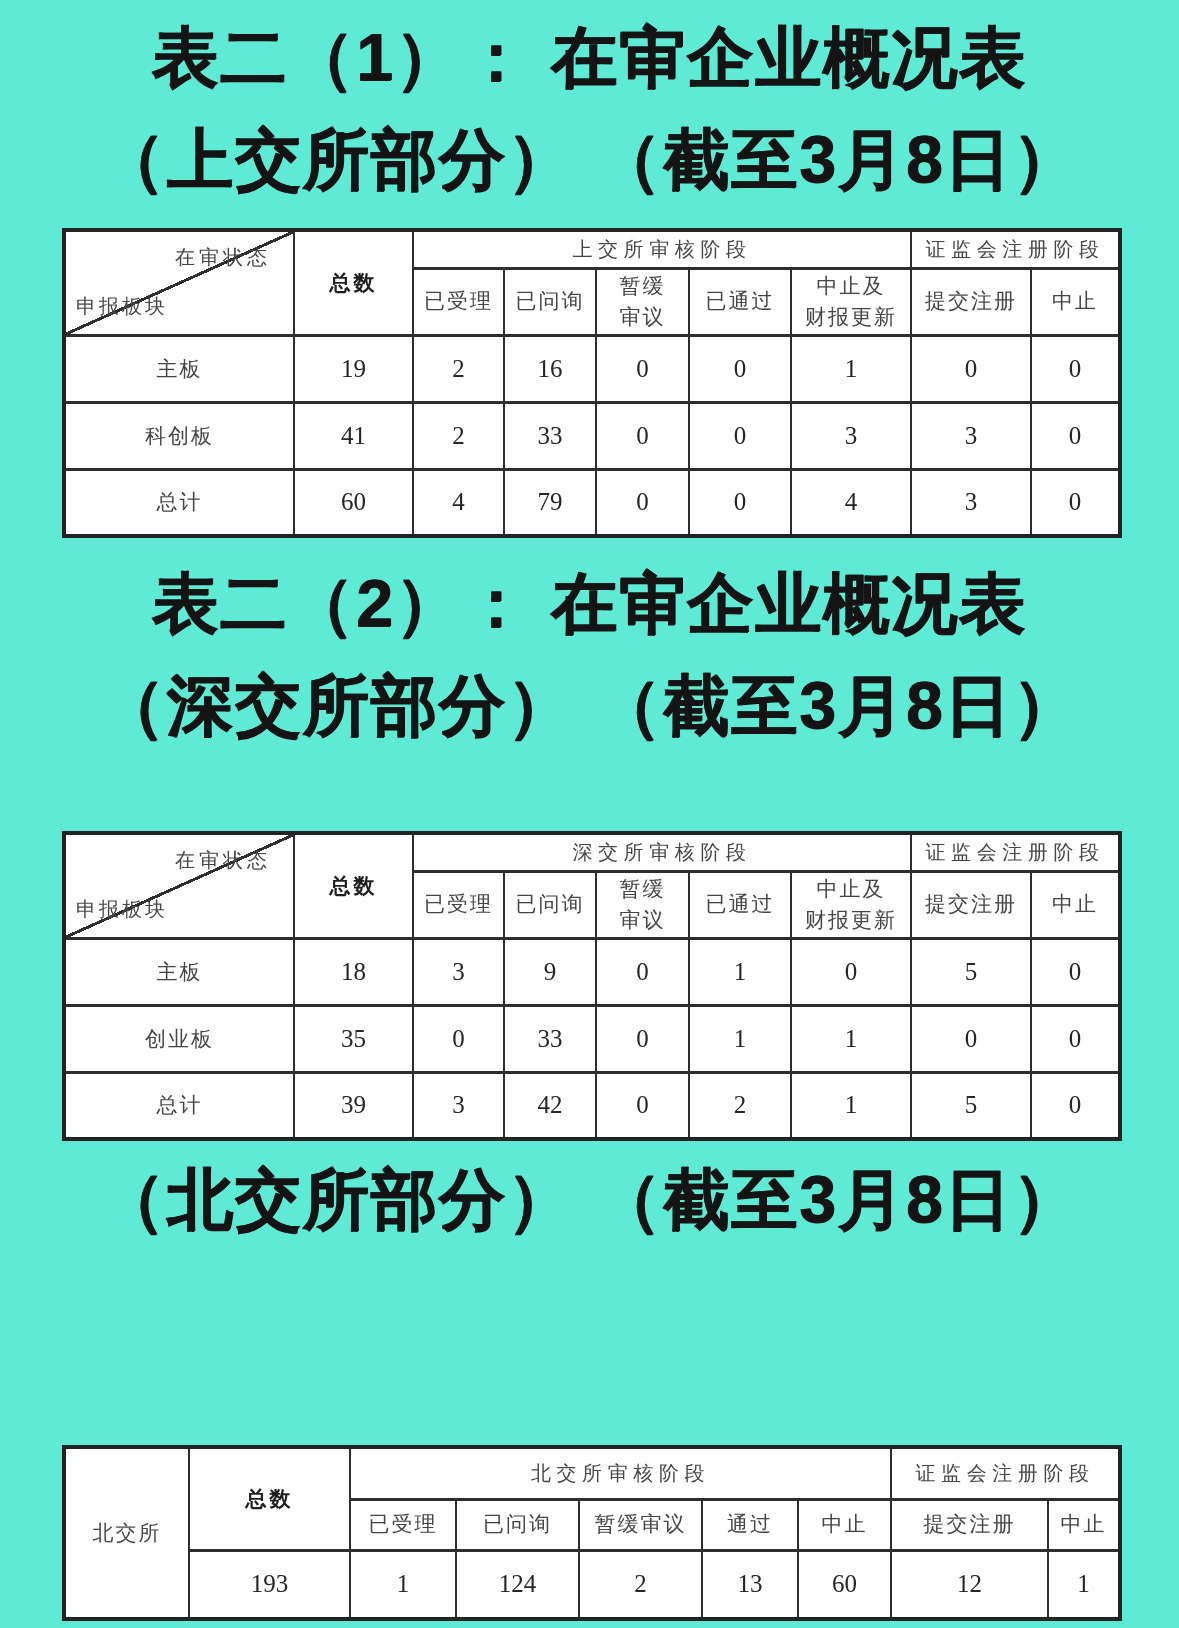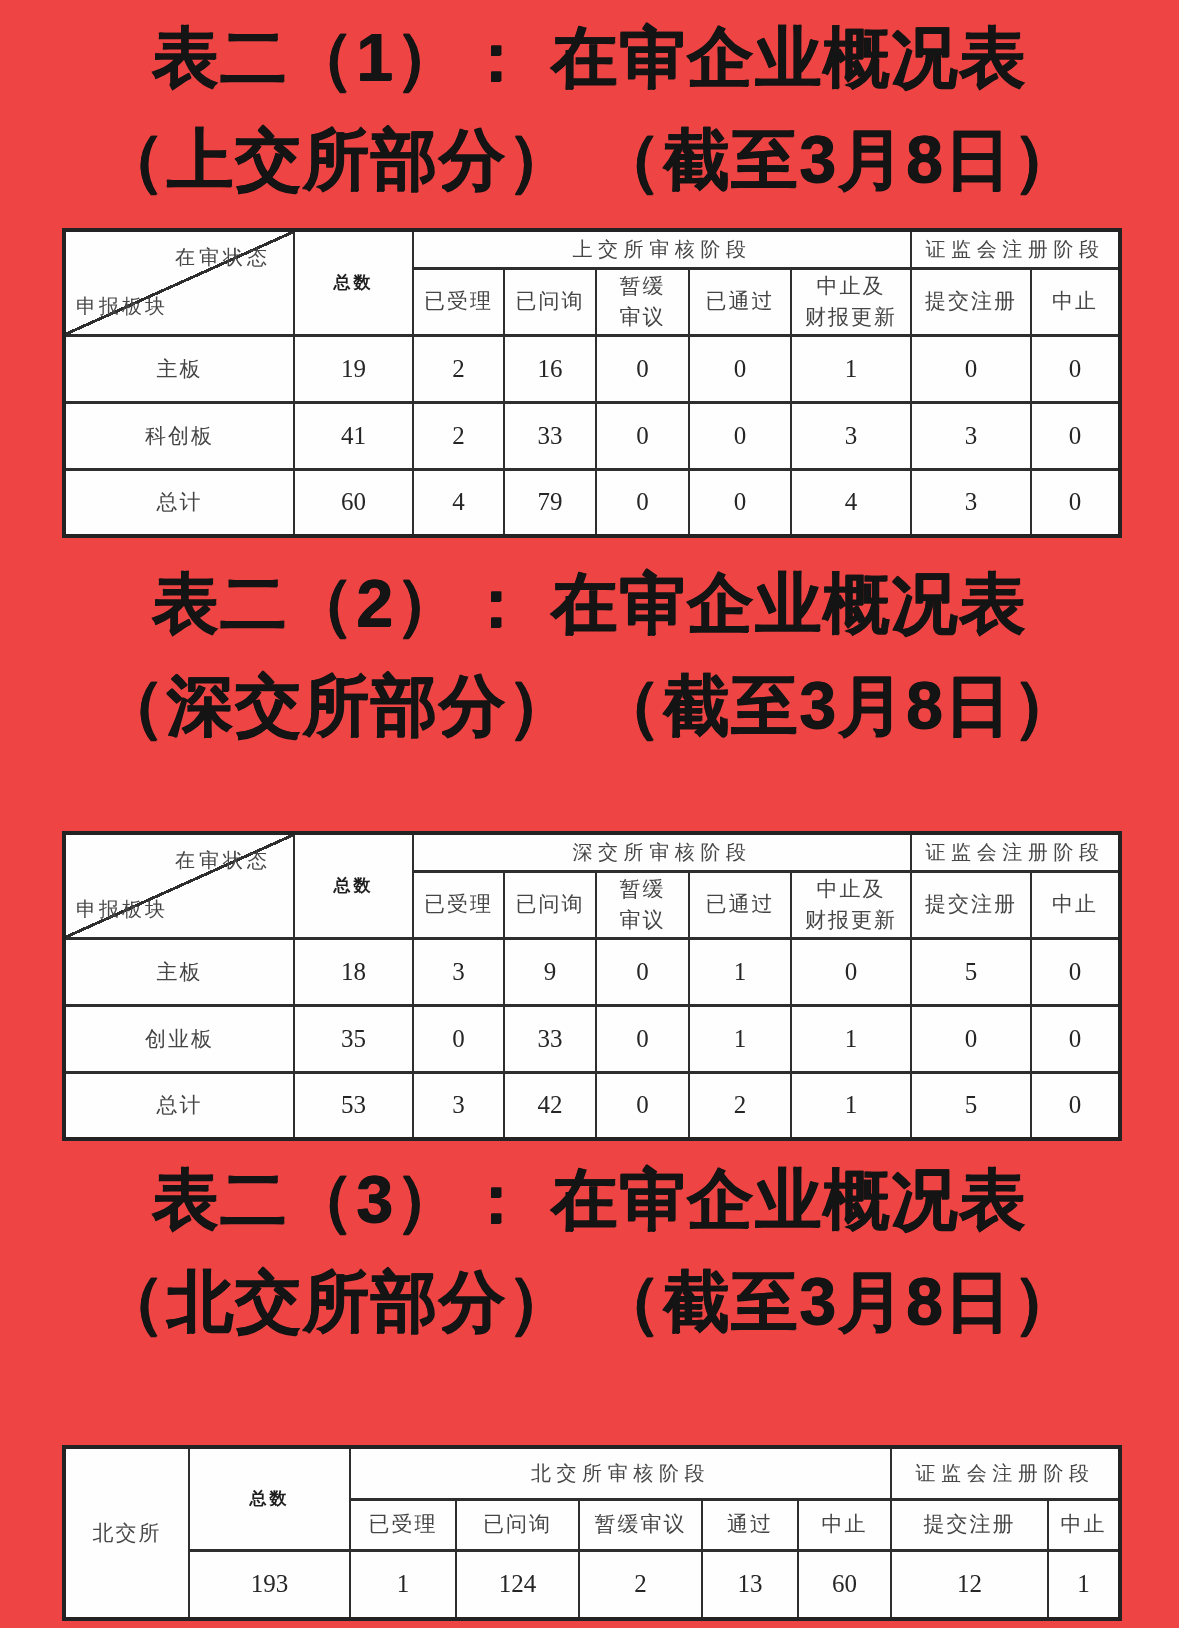--- a/index.html
+++ b/index.html
@@ -2,21 +2,21 @@
 <html><head>
 <meta charset="utf-8">
 <style>
   * { margin:0; padding:0; box-sizing:border-box; }
   html,body { background:#ffffff; }
   body { font-family:"Liberation Sans", sans-serif; }
   .page {
     position:relative;
     width:1179px; height:1628px;
     margin:0 auto;
-    background:#ef4444;
+    background:#5eead4;
     overflow:hidden;
   }
   
   .doc-title {
     position:absolute; left:0; width:100%;
     text-align:center;
     font-size:66px; line-height:102px;
     font-weight:900;
     color:#141414;
     letter-spacing:2px;
@@ -39,21 +39,21 @@
     border-top:3px solid #2e2e2e;
     border-bottom:3px solid #2e2e2e;
     text-align:center;
     vertical-align:middle;
     padding:0;
     overflow:hidden;
   }
   table.review { border:4px solid #232323; }
   .group-head { font-size:20px; color:#474747; letter-spacing:0.28em; }
   .col-head   { font-size:21px; color:#454545; letter-spacing:2px; white-space:pre-line; line-height:1.45; }
-  .total-head { font-size:17px; font-weight:bold; color:#1e1e1e; letter-spacing:3px; }
+  .total-head { font-size:21px; font-weight:bold; color:#1e1e1e; letter-spacing:3px; }
   .row-label  { font-size:21px; color:#454545; letter-spacing:2px; }
   .num-cell   { font-size:25px; color:#262626; }
   
   .corner-cell {
     position:relative;
     background:
       linear-gradient(to bottom right,
         transparent calc(50% - 1.5px),
         #2e2e2e calc(50% - 1.5px),
         #2e2e2e calc(50% + 1.5px),
@@ -207,35 +207,34 @@
         <td class="num-cell">0</td>
         <td class="num-cell">33</td>
         <td class="num-cell">0</td>
         <td class="num-cell">1</td>
         <td class="num-cell">1</td>
         <td class="num-cell">0</td>
         <td class="num-cell">0</td>
       </tr>
       <tr style="height:67px;">
         <td class="row-label">总计</td>
-        <td class="num-cell">53</td>
+        <td class="num-cell">39</td>
         <td class="num-cell">3</td>
         <td class="num-cell">42</td>
         <td class="num-cell">0</td>
         <td class="num-cell">2</td>
         <td class="num-cell">1</td>
         <td class="num-cell">5</td>
         <td class="num-cell">0</td>
       </tr>
     </tbody>
       </table>
   </div>
 
   <div class="doc-title" style="top:1148px;">
-    <div>表二（3）： 在审企业概况表</div>
     <div>（北交所部分） （截至3月8日）</div>
   </div>
 
   <div class="tbl-wrap" style="top:1445px;">
     <table class="review">
       <colgroup>
         <col style="width:125px">
           <col style="width:161px">
           <col style="width:106px">
         <col style="width:123px">

